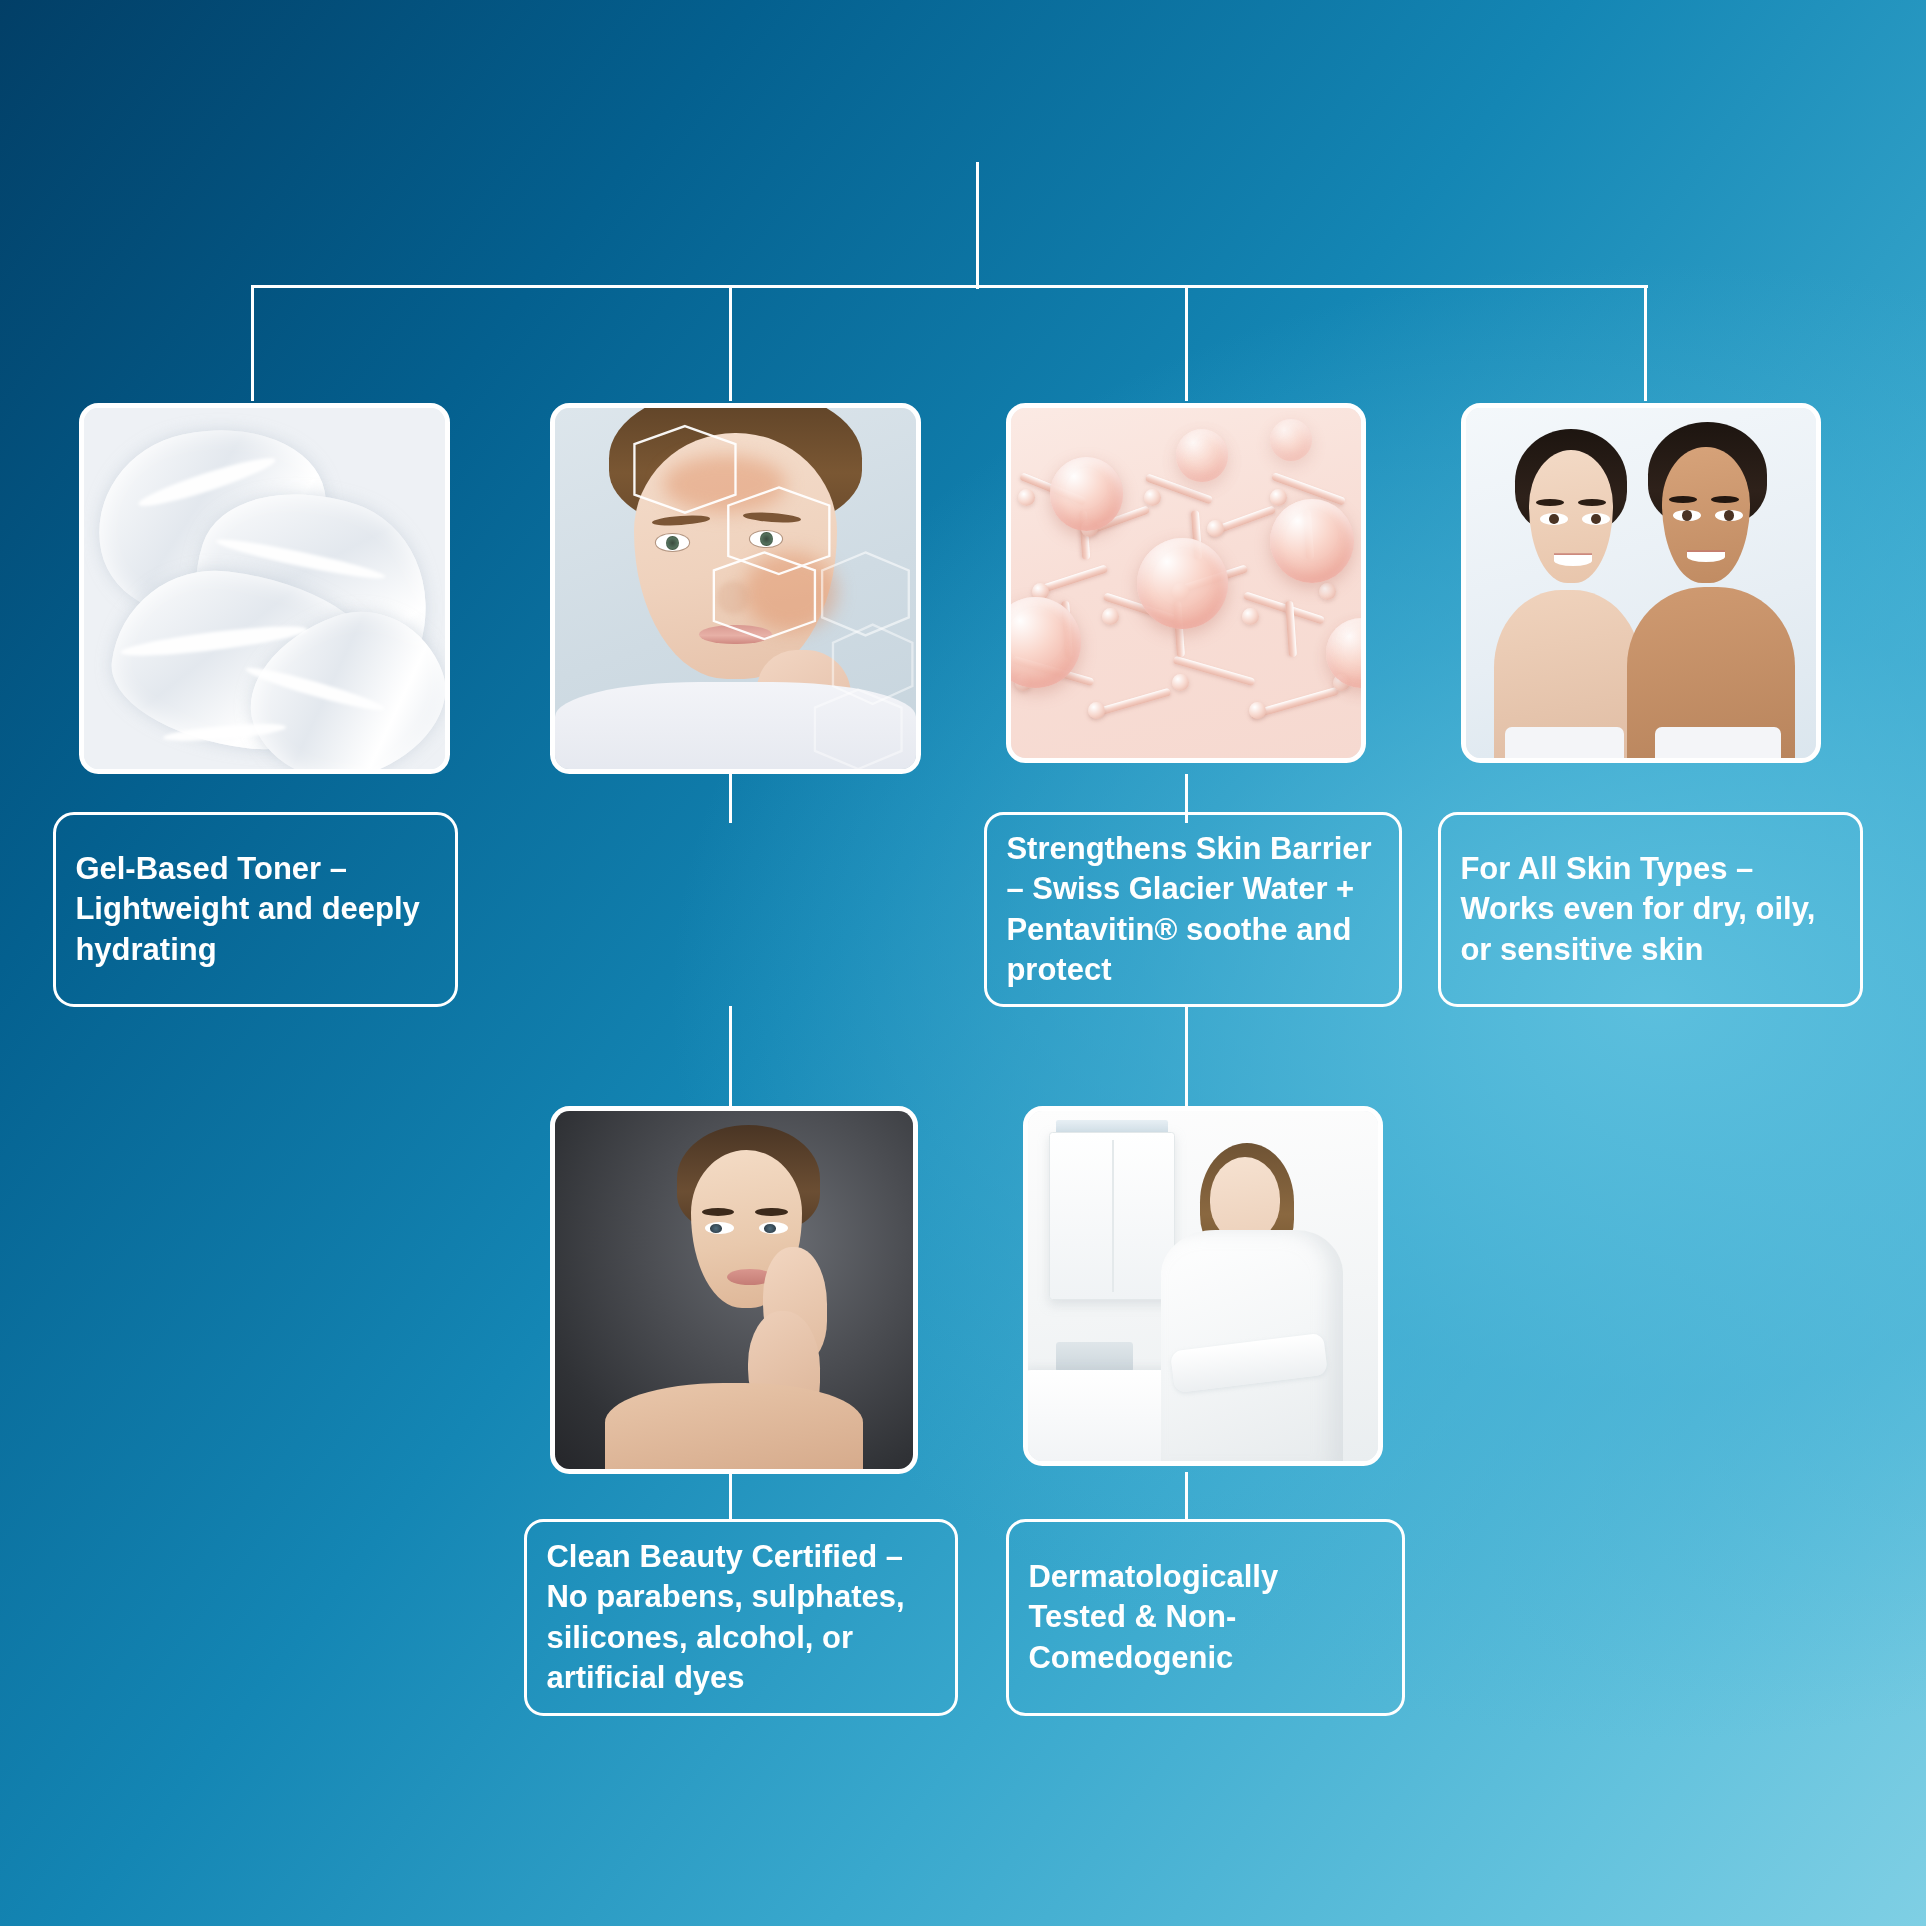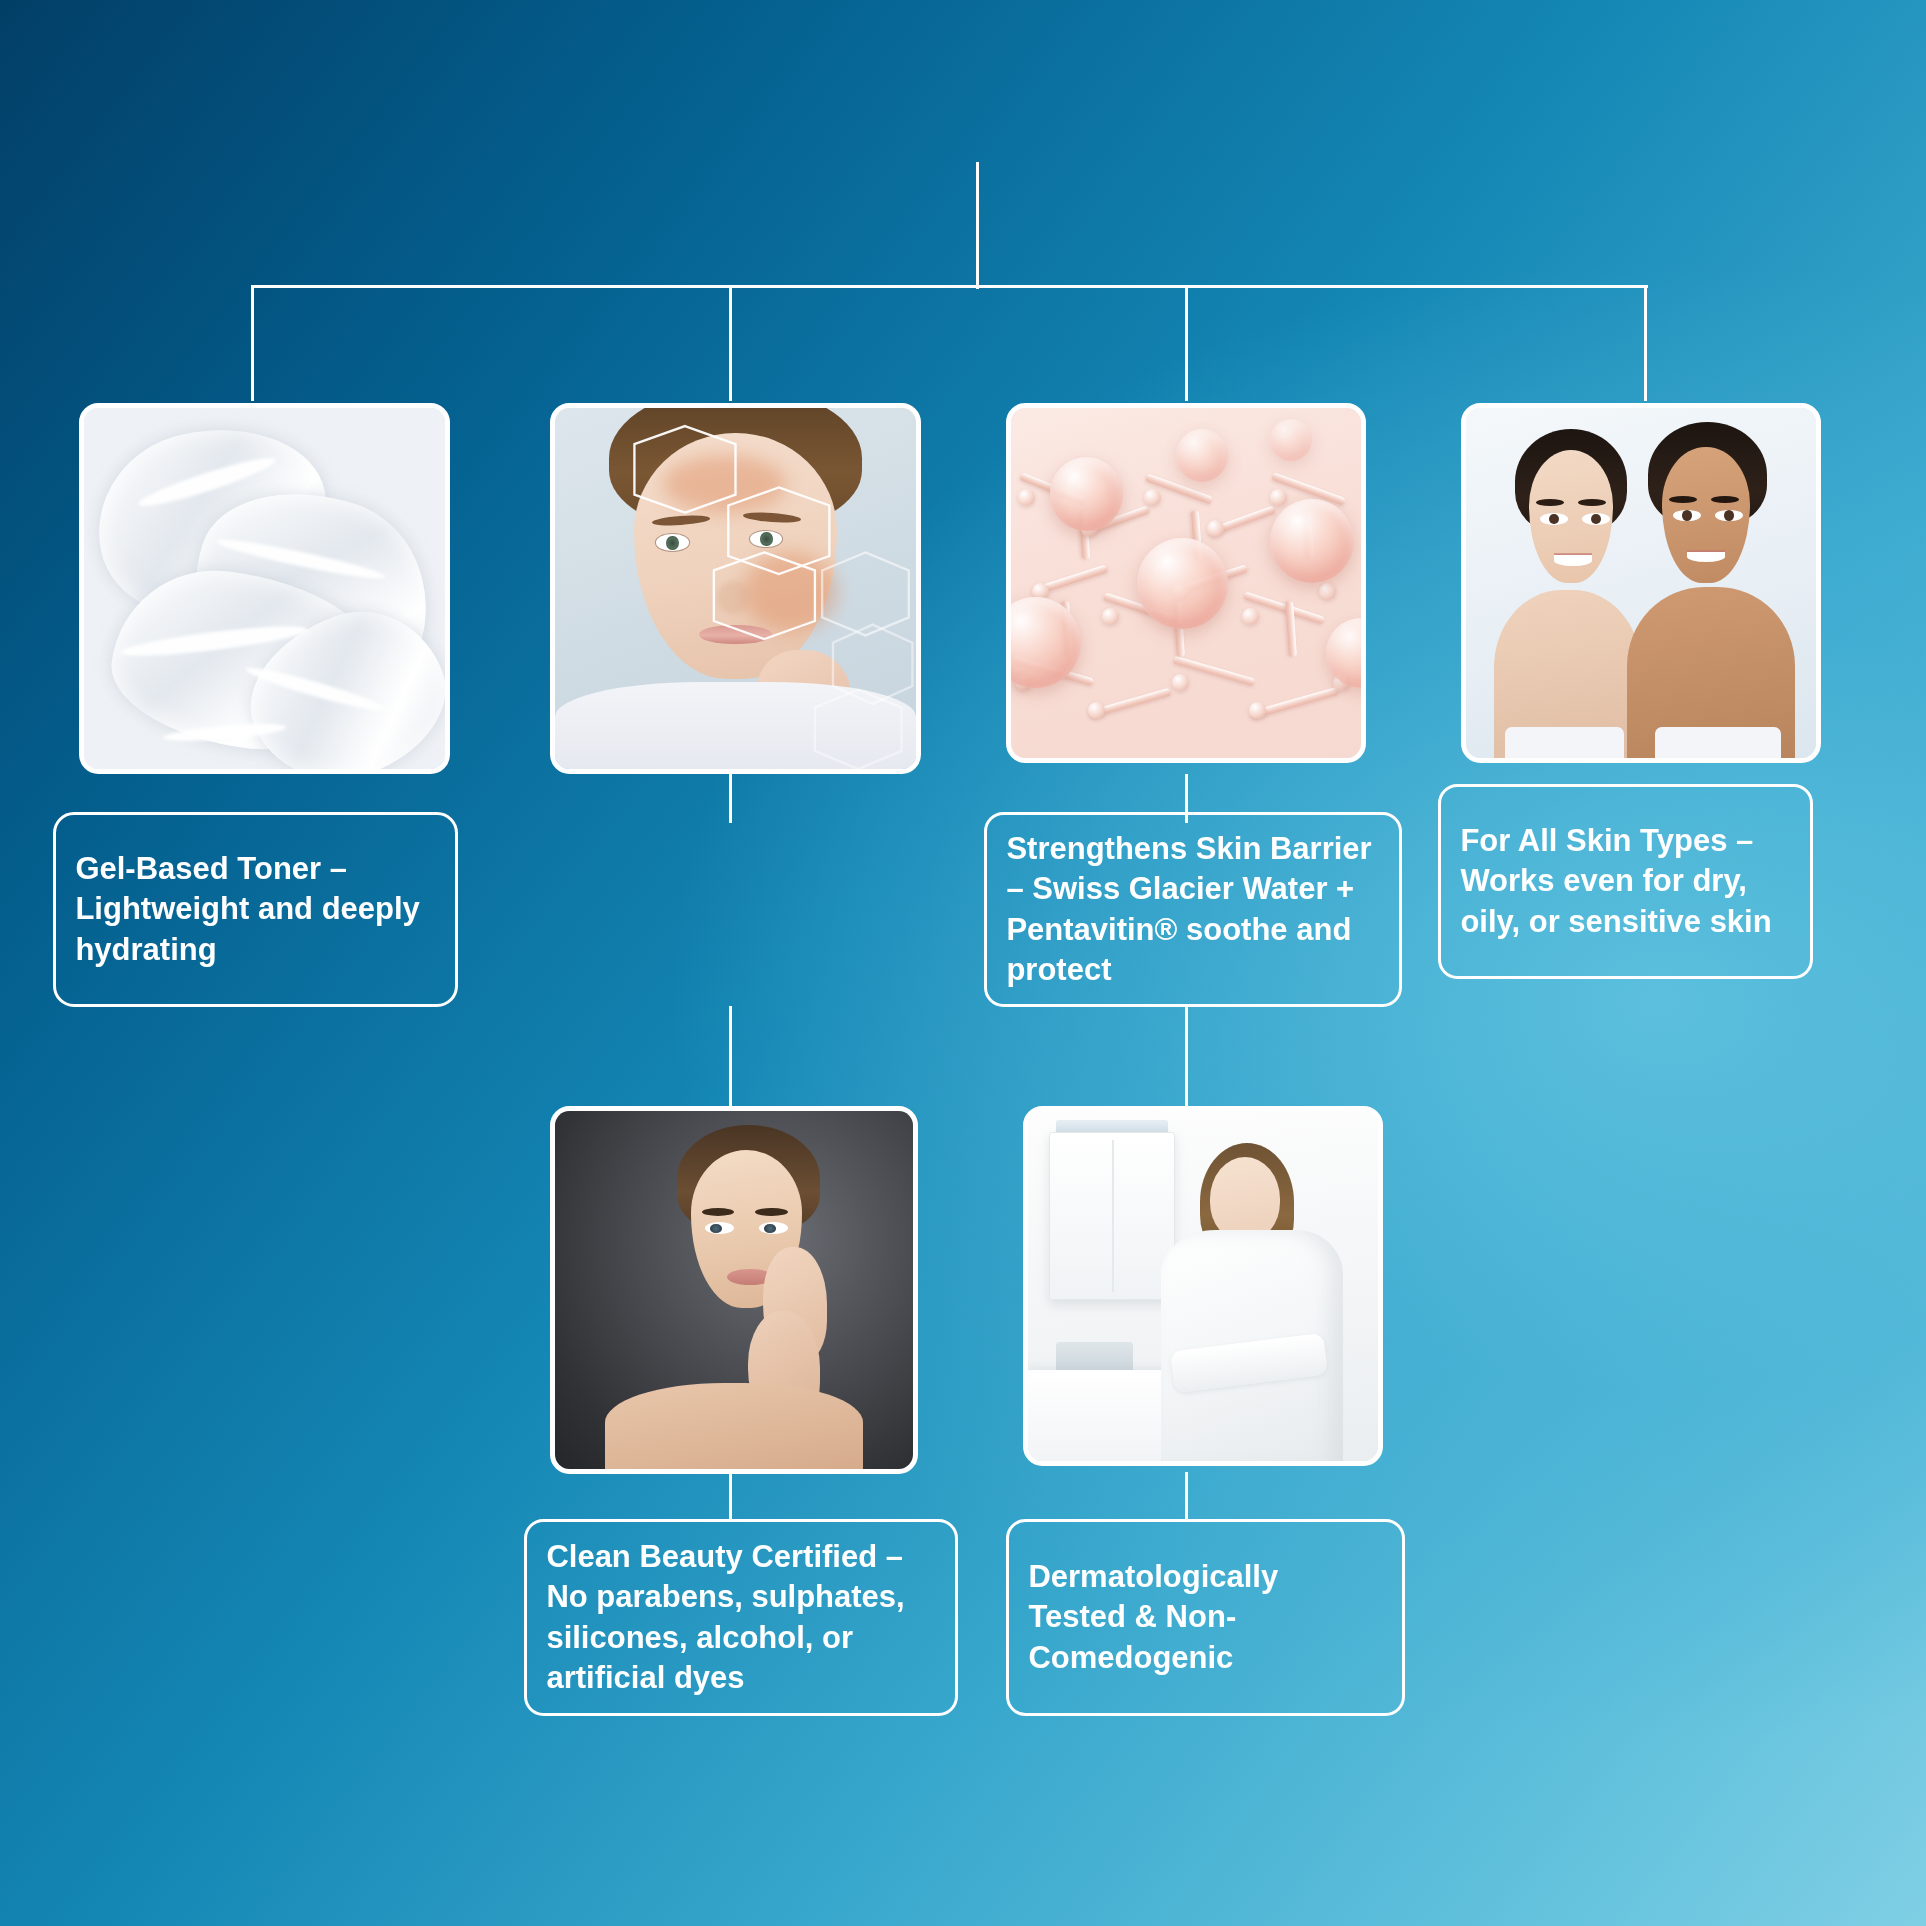--- a/index.html
+++ b/index.html
@@ -301,21 +301,21 @@
 
   <div class="card" style="left:53px; top:812px; width:405px; height:195px;border-radius:21px;">
     <span class="txt">Gel-Based Toner – Lightweight and deeply hydrating</span>
   </div>
 
 
   <div class="card" style="left:984px; top:812px; width:418px; height:195px;">
     <span class="txt">Strengthens Skin Barrier – Swiss Glacier Water + Pentavitin® soothe and protect</span>
   </div>
 
-  <div class="card" style="left:1438px; top:784px; width:375px; height:195px;">
+  <div class="card" style="left:1438px; top:812px; width:425px; height:195px;">
     <span class="txt">For All Skin Types – Works even for dry, oily, or sensitive skin</span>
   </div>
 
   <div class="photo" style="left:550px; top:1106px; width:368px; height:368px;">
     <div class="inner glam">
       <div style="position:absolute; left:34%; top:4%; width:40%; height:30%;
            background:linear-gradient(180deg,#4a3524 0%,#6b4e33 62%,#553c26 100%);
            border-radius:50% 50% 36% 36%;"></div>
       <div style="position:absolute; left:38%; top:11%; width:31%; height:44%;
            background:linear-gradient(170deg,#f4dcc6 0%,#e9c9ad 58%,#ddb596 100%);

